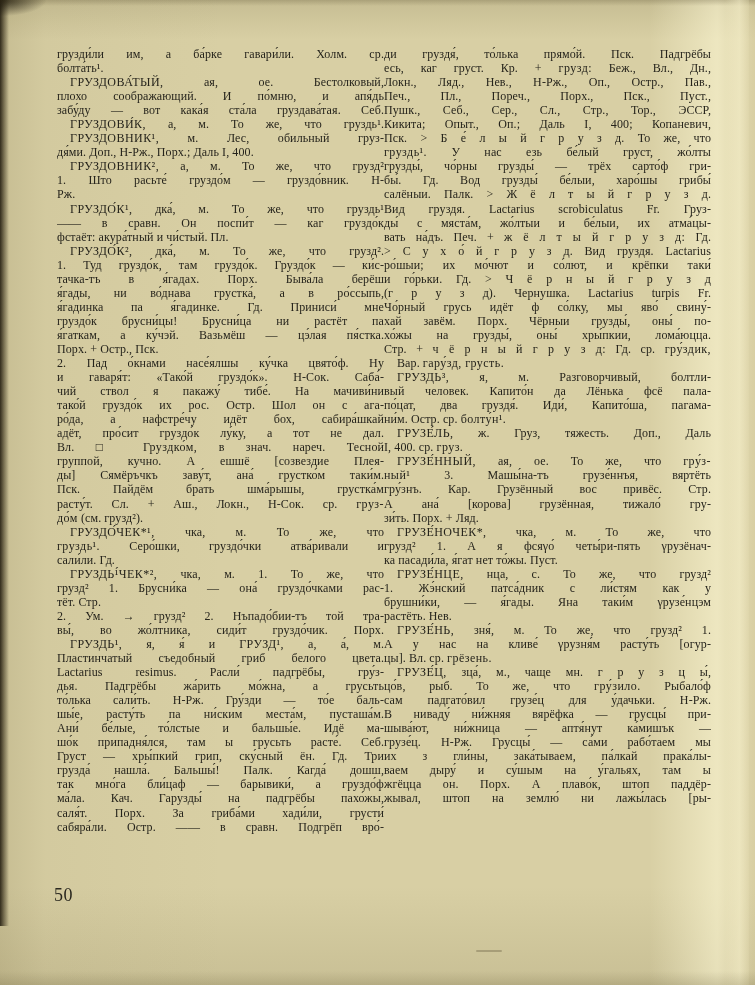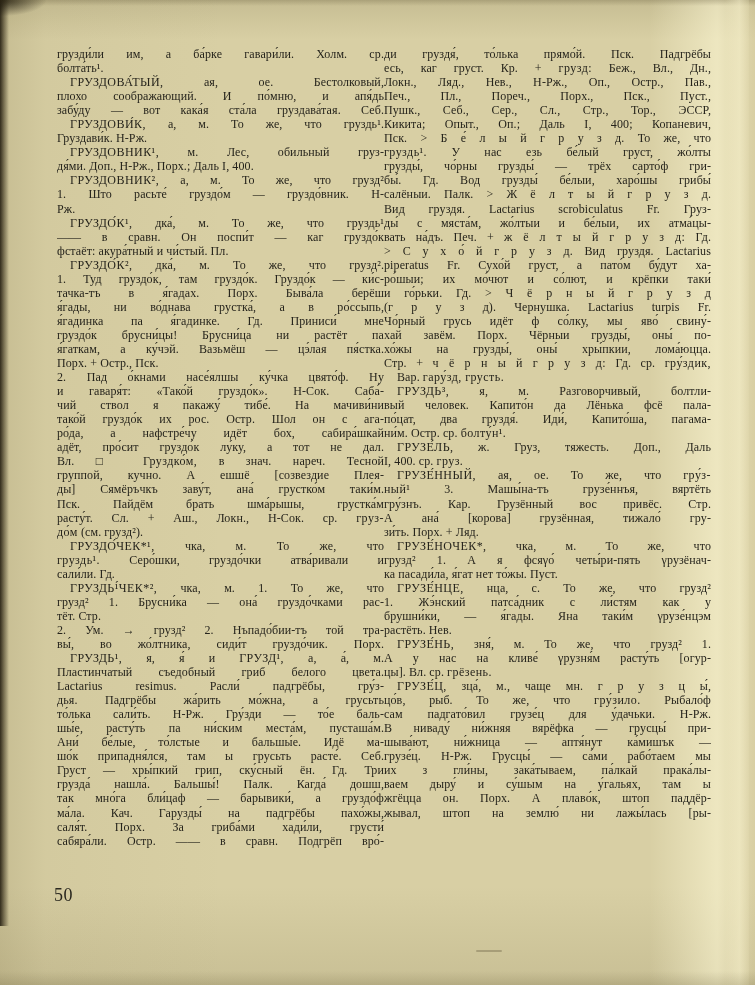--- a/index.html
+++ b/index.html
@@ -74,21 +74,20 @@
   <div class="shadow-bottom"></div>
 
   <div class="cols">
     <div class="col">
         <div class="line"><span>грузди́ли им, а ба́рке гавари́ли. Холм. ср.</span></div>
         <div class="line end"><span>болта́ть¹.</span></div>
         <div class="line ind"><b>ГРУЗДОВА́ТЫЙ,</b><span> ая, ое. Бестолковый,</span></div>
         <div class="line"><span>плохо соображающий. И по́мню, и апя́дь</span></div>
         <div class="line"><span>забу́ду — вот кака́я ста́ла груздава́тая. Себ.</span></div>
         <div class="line ind"><b>ГРУЗДОВИ́К,</b><span> а, м. То же, что груздь¹.</span></div>
-        <div class="line end"><span>Груздави́к. Н-Рж.</span></div>
         <div class="line ind"><b>ГРУЗДОВНИК¹,</b><span> м. Лес, обильный груз-</span></div>
         <div class="line end"><span>дя́ми. Доп., Н-Рж., Порх.; Даль I, 400.</span></div>
         <div class="line ind"><b>ГРУЗДОВНИК²,</b><span> а, м. То же, что грузд²</span></div>
         <div class="line"><span>1. Што расьте́ груздо́м — груздо́вник. Н-</span></div>
         <div class="line end"><span>Рж.</span></div>
         <div class="line ind"><b>ГРУЗДО́К¹,</b><span> дка́, м. То же, что груздь¹</span></div>
         <div class="line"><span>—— в сравн. Он поспи́т — каг груздо́к</span></div>
         <div class="line end"><span>фстаёт: акура́тный и чи́стый. Пл.</span></div>
         <div class="line ind"><b>ГРУЗДО́К²,</b><span> дка́, м. То же, что грузд².</span></div>
         <div class="line"><span>1. Туд груздо́к, там груздо́к. Груздо́к — ки́с-</span></div>
@@ -142,21 +141,20 @@
         <div class="line"><span>Кикита; Опыт., Оп.; Даль I, 400; Копаневич,</span></div>
         <div class="line"><span>Пск. &gt; Б е́ л ы й  г р у з д. То же, что</span></div>
         <div class="line"><b>груздь¹.</b><span> У нас езь бе́лый груст, жо́лты</span></div>
         <div class="line"><span>грузды́, чо́рны грузды́ — трёх сарто́ф гри-</span></div>
         <div class="line"><span>бы́. Гд. Вод грузды́ бе́лыи, харо́шы грибы́</span></div>
         <div class="line"><span>салёныи. Палк. &gt; Ж ё л т ы й  г р у з д.</span></div>
         <div class="line"><span>Вид груздя. Lactarius scrobiculatus Fr. Груз-</span></div>
         <div class="line"><span>ды́ с мяста́м, жо́лтыи и бе́лыи, их атма́цы-</span></div>
         <div class="line"><span>вать на́дъ. Печ. + </span><b>ж ё л т ы й  г р у з д:</b><span> Гд.</span></div>
         <div class="line"><span>&gt; С у х о́ й  г р у з д. Вид груздя. Lactarius</span></div>
-        <div class="line"><span>piperatus Fr. Сухо́й груст, а пато́м бу́дут ха-</span></div>
         <div class="line"><span>ро́шыи; их мо́чют и со́лют, и крёпки таки́</span></div>
         <div class="line"><span>и го́рьки. Гд. &gt; Ч ё р н ы й  г р у з д</span></div>
         <div class="line"><span>(г р у з д). Чернушка. Lactarius turpis Fr.</span></div>
         <div class="line"><span>Чо́рный грусь идёт ф со́лку, мы яво́ свину́-</span></div>
         <div class="line"><span>хай завём. Порх. Чёрныи грузды́, оны́ по-</span></div>
         <div class="line"><span>хо́жы на грузды́, оны́ хры́пкии, лома́юцца.</span></div>
         <div class="line"><span>Стр. + </span><b>ч ё р н ы й  г р у з д:</b><span> Гд. ср. </span><b>гру́здик,</b></div>
         <div class="line ind end"><span>Вар. </span><b>гару́зд, грусть.</b></div>
         <div class="line ind"><b>ГРУЗДЬ³,</b><span> я, м. Разговорчивый, болтли-</span></div>
         <div class="line"><span>вый человек. Капито́н да Лёнька фсё пала-</span></div>

